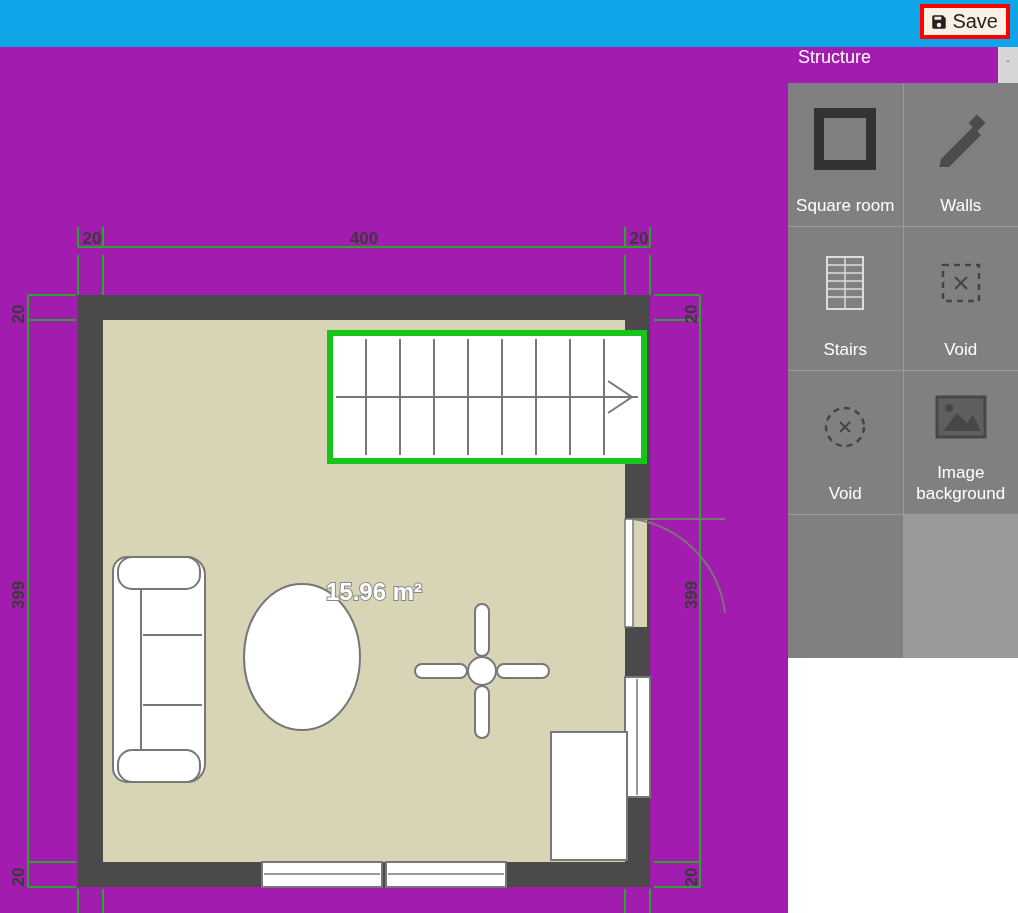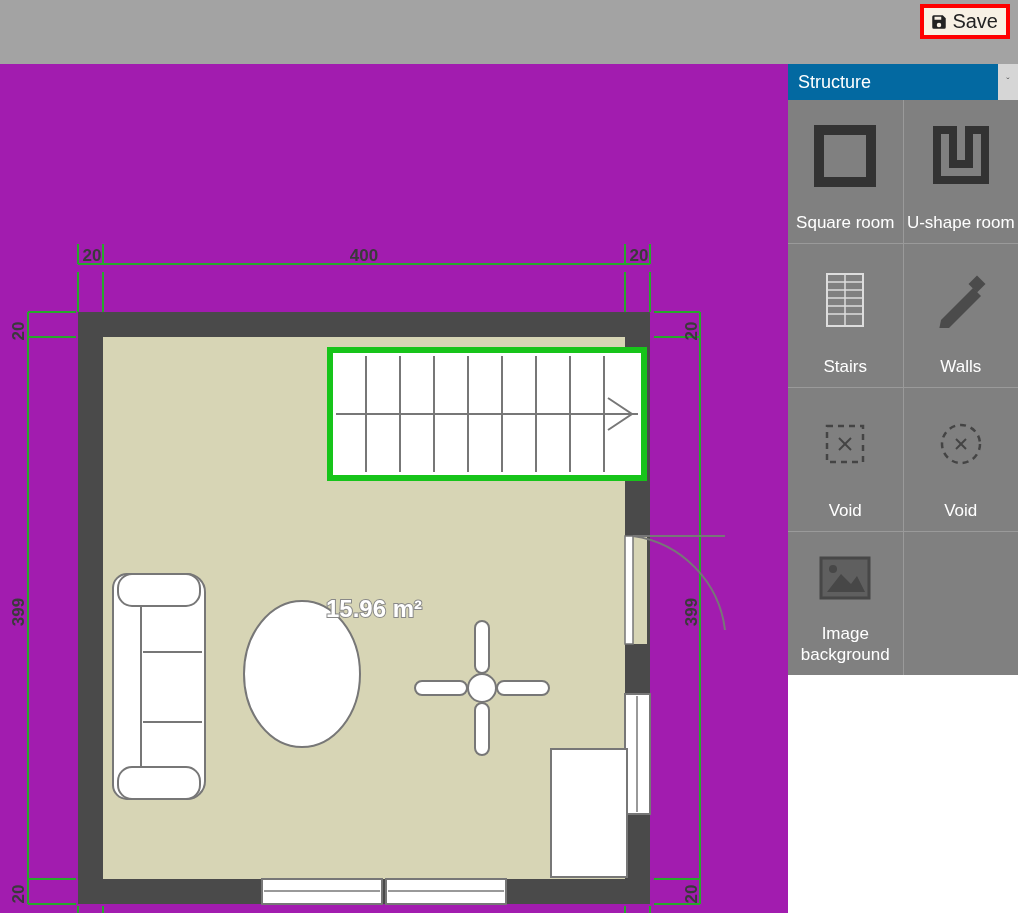--- a/index.html
+++ b/index.html
@@ -1,25 +1,25 @@
 <!DOCTYPE html>
 <html><head>
 <meta charset="utf-8">
 <style>
   html,body{margin:0;padding:0;width:1018px;height:913px;font-family:Arial,Helvetica,sans-serif;background:#fff;overflow:hidden}
   
-  .topbar{height:64px;background:#a3a3a3;position:relative}
+  .topbar{height:47px;background:#0ea5e9;position:relative}
   .save-wrap{position:absolute;right:8px;top:4px;border:4px solid #ff0000;padding:2px 8px 2px 6px;display:flex;align-items:center;gap:4px;cursor:pointer;background:#f8f1e4}
   .save-wrap span{font-size:20px;color:#222}
   
   .main{display:flex;height:866px}
   .canvas-area{flex:1;background:#a21caf;position:relative}
   .side{width:230px;background:#fff;display:flex;flex-direction:column}
   
-  .struct-dd{height:36px;background:#0369a1;display:flex;align-items:center;position:relative}
+  .struct-dd{height:36px;background:#a21caf;display:flex;position:relative}
   .struct-dd .lbl{color:#fff;font-size:18px;padding-left:10px;flex:1}
   .struct-dd .chev{width:20px;height:36px;background:#d6d6d6;display:flex;align-items:center;justify-content:center;color:#555;font-size:10px}
   
   .palette{display:grid;grid-template-columns:1fr 1fr;gap:1px;background:#9a9a9a}
   .pal-item{background:#808080;display:flex;flex-direction:column;align-items:center;justify-content:flex-end;height:143px;cursor:pointer;padding-bottom:10px;box-sizing:border-box}
   .pal-item .ic{flex:1;display:flex;align-items:center;justify-content:center;width:100%}
   .pal-item .cap{color:#fff;font-size:17px;text-align:center;line-height:1.2}
   .pal-empty{background:#808080}
   
   .plan-svg{position:absolute;left:0;top:0}
@@ -181,57 +181,49 @@
       <div class="pal-item">
         <div class="ic">
             <svg width="68" height="68">
               <rect x="8" y="8" width="52" height="52" fill="none" stroke="#333" stroke-width="10"></rect>
             </svg>
           </div>
         <div class="cap">Square room</div>
       </div>
 
 
-      <div class="pal-item">
-        <div class="ic">
-            <svg width="68" height="68">
-              <path d="M10 8 h16 v34 h16 v-34 h16 v50 h-48 z" fill="none" stroke="#333" stroke-width="8"></path>
-            </svg>
-          </div>
-        <div class="cap">U-shape room</div>
-      </div>
-
+
+
+      <div class="pal-item">
+        <div class="ic">
+            <svg width="56" height="56">
+              <path d="M8 48 L40 16 l8 8 L16 56 l-10 2 z" fill="#4b4b4b"></path>
+              <rect x="38" y="6" width="12" height="12" transform="rotate(45 44 12)" fill="#4b4b4b"></rect>
+            </svg>
+          </div>
+        <div class="cap">Walls</div>
+      </div>
 
       <div class="pal-item">
         <div class="ic">
             <svg width="40" height="56">
               <rect x="2" y="2" width="36" height="52" fill="none" stroke="#ddd" stroke-width="2"></rect>
               <g stroke="#ddd" stroke-width="1.5">
                 <line x1="2" y1="10" x2="38" y2="10"></line>
                 <line x1="2" y1="18" x2="38" y2="18"></line>
                 <line x1="2" y1="26" x2="38" y2="26"></line>
                 <line x1="2" y1="34" x2="38" y2="34"></line>
                 <line x1="2" y1="42" x2="38" y2="42"></line>
                 <line x1="20" y1="2" x2="20" y2="54"></line>
               </g>
             </svg>
           </div>
         <div class="cap">Stairs</div>
       </div>
 
-      <div class="pal-item">
-        <div class="ic">
-            <svg width="56" height="56">
-              <path d="M8 48 L40 16 l8 8 L16 56 l-10 2 z" fill="#4b4b4b"></path>
-              <rect x="38" y="6" width="12" height="12" transform="rotate(45 44 12)" fill="#4b4b4b"></rect>
-            </svg>
-          </div>
-        <div class="cap">Walls</div>
-      </div>
-
 
 
       <div class="pal-item">
         <div class="ic">
             <svg width="48" height="48">
               <rect x="6" y="6" width="36" height="36" fill="none" stroke="#444" stroke-width="2.5" stroke-dasharray="6 5"></rect>
               <g stroke="#444" stroke-width="2">
                 <line x1="18" y1="18" x2="30" y2="30"></line>
                 <line x1="30" y1="18" x2="18" y2="30"></line>
               </g>

